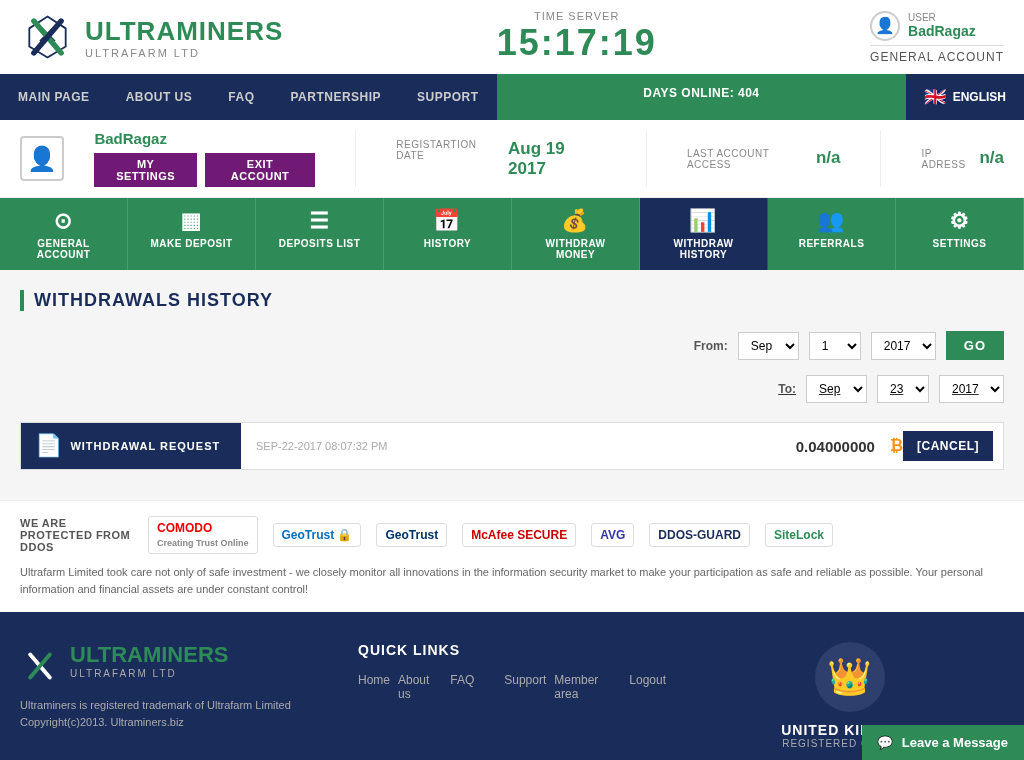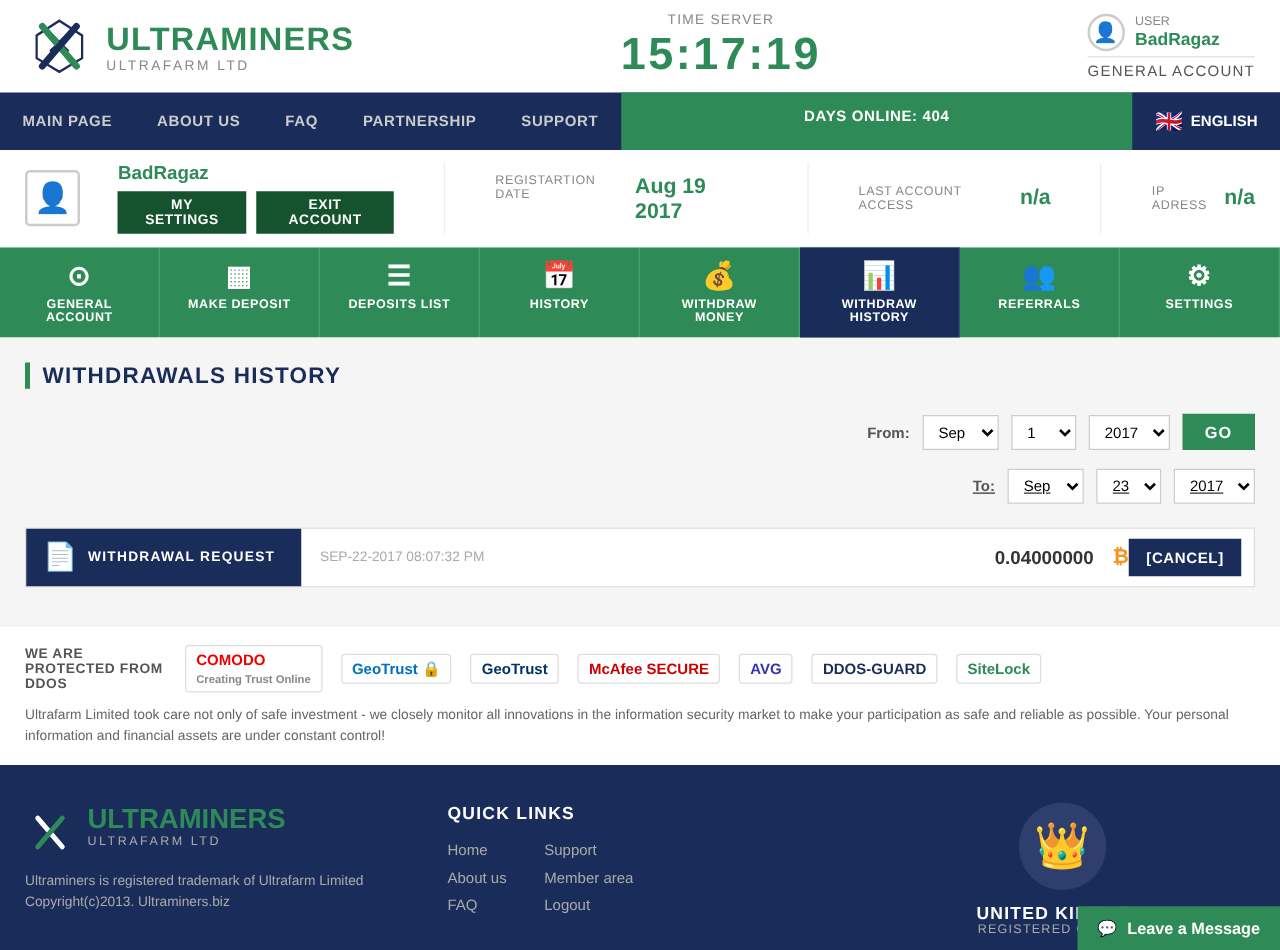--- a/index.html
+++ b/index.html
@@ -31,21 +31,21 @@
     .nav-days { background: #2e8b57; color: #fff; padding: 12px 21px; font-size: 12px; font-weight: bold; letter-spacing: 0.5px; flex: 1; text-align: center; }
     .nav-lang { background: #1a2d5a; color: #fff; padding: 12px 18px; font-size: 12px; font-weight: bold; display: flex; align-items: center; gap: 6px; cursor: pointer; margin-left: auto; }
     .flag { font-size: 18px; }
 
     
     .user-bar { background: #fff; display: flex; align-items: center; padding: 10px 20px; border-bottom: 1px solid #eee; gap: 30px; }
     .user-bar-avatar { width: 45px; height: 45px; border: 2px solid #ccc; border-radius: 4px; display: flex; align-items: center; justify-content: center; color: #aaa; font-size: 24px; }
     .user-bar-info { display: flex; flex-direction: column; gap: 6px; }
     .user-bar-name { color: #2e8b57; font-size: 15px; font-weight: bold; }
     .user-bar-actions { display: flex; gap: 8px; }
-    .user-bar-btn { background: #14532d; color: #fff; border: none; padding: 5px 12px; font-size: 11px; font-weight: bold; cursor: pointer; letter-spacing: 0.5px; }
+    .user-bar-btn { background: #701a75; color: #fff; border: none; padding: 5px 12px; font-size: 11px; font-weight: bold; cursor: pointer; letter-spacing: 0.5px; }
     .user-bar-divider { width: 1px; background: #eee; margin: 0 10px; align-self: stretch; }
     .user-bar-stat { display: flex; flex-direction: row; gap: 2px; }
     .user-bar-stat-label { font-size: 10px; color: #888; text-transform: uppercase; letter-spacing: 0.5px; }
     .user-bar-stat-value { font-size: 17px; color: #2e8b57; font-weight: bold; }
 
     
     .account-tabs { background: #2e8b57; display: flex; align-items: stretch; }
     .account-tab { color: #fff; padding: 10px 14px; font-size: 10px; font-weight: bold; letter-spacing: 0.5px; cursor: pointer; display: flex; flex-direction: column; align-items: center; gap: 4px; text-transform: uppercase; border-right: 1px solid rgba(255,255,255,0.15); flex: 1; text-align: center; }
     .account-tab.active { background: #1a2d5a; }
     .tab-icon { font-size: 22px; }
@@ -90,21 +90,21 @@
     .footer-logo-area { flex: 1; min-width: 200px; }
     .footer-logo-title { font-size: 22px; font-weight: bold; color: #fff; }
     .footer-logo-title span { color: #2e8b57; }
     .footer-logo-sub { font-size: 10px; color: #aaa; letter-spacing: 2px; margin-bottom: 10px; }
     .footer-text { font-size: 11px; color: #aaa; margin-top: 10px; }
     .footer-copy { font-size: 11px; color: #aaa; margin-top: 5px; }
 
     .footer-links { flex: 1; min-width: 200px; }
     .footer-links-title { color: #fff; font-size: 14px; font-weight: bold; letter-spacing: 1px; margin-bottom: 15px; }
     .footer-link-cols { display: flex; gap: 30px; }
-    .footer-link-col { display: flex; flex-direction: column; gap: 8px; }
+    .footer-link-col { display: flex; flex-direction: row; gap: 8px; }
     .footer-link { color: #aaa; font-size: 12px; cursor: pointer; }
 
     .footer-uk { flex: 1; min-width: 150px; display: flex; flex-direction: column; align-items: center; justify-content: flex-start; }
     .uk-emblem { width: 70px; height: 70px; border-radius: 50%; background: #2e3f6e; display: flex; align-items: center; justify-content: center; font-size: 36px; margin-bottom: 10px; }
     .uk-title { color: #fff; font-size: 14px; font-weight: bold; letter-spacing: 1px; text-align: center; }
     .uk-sub { color: #aaa; font-size: 10px; text-align: center; letter-spacing: 1px; }
 
     .chat-btn { position: fixed; bottom: 0; right: 0; background: #2e8b57; color: #fff; padding: 10px 16px; font-size: 13px; font-weight: bold; cursor: pointer; display: flex; align-items: center; gap: 8px; }
 
     

